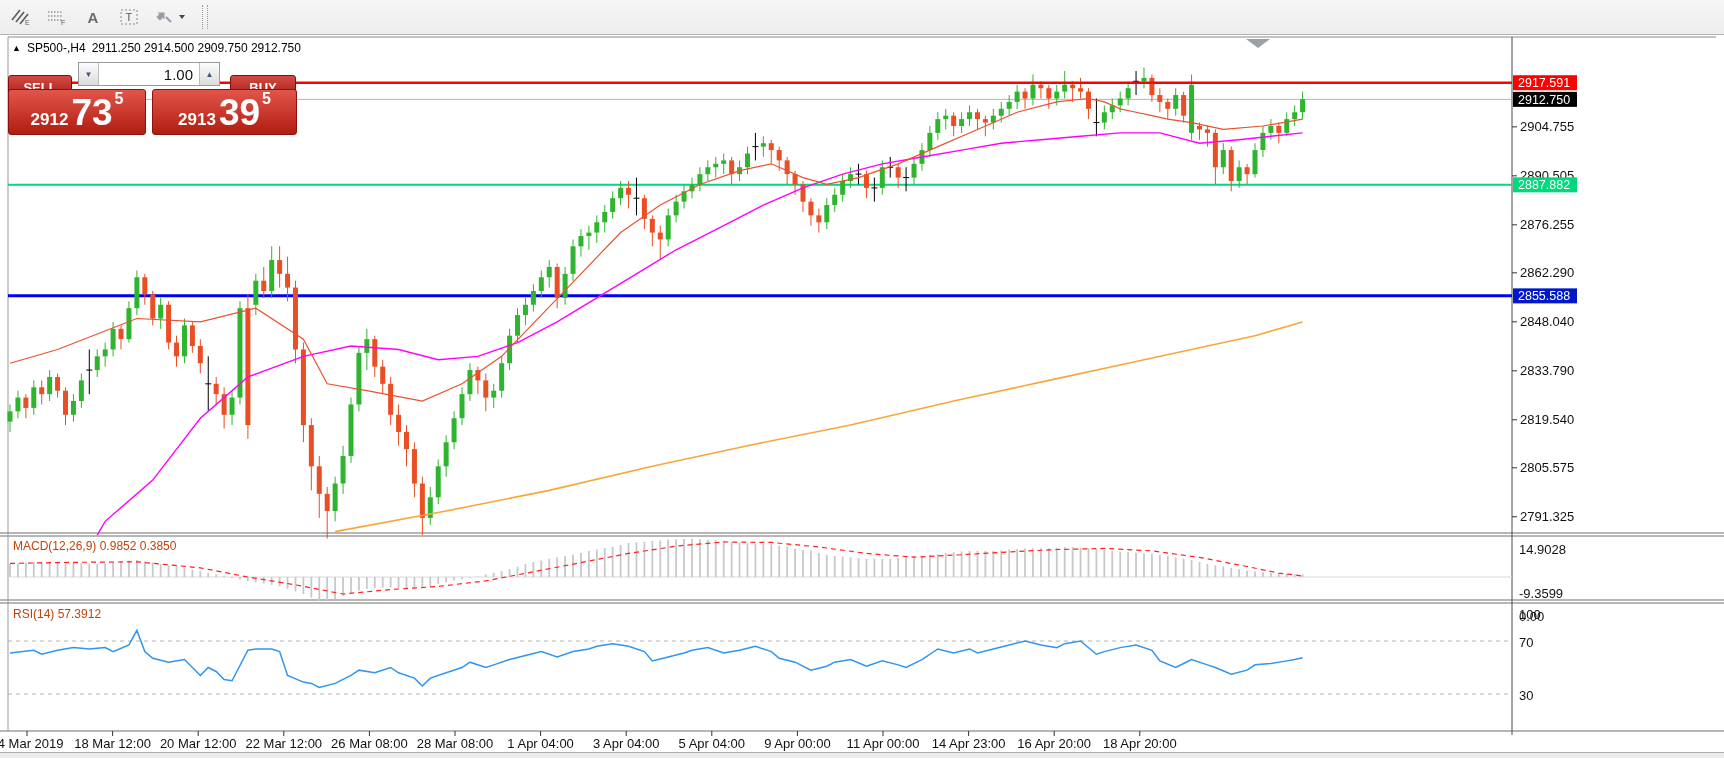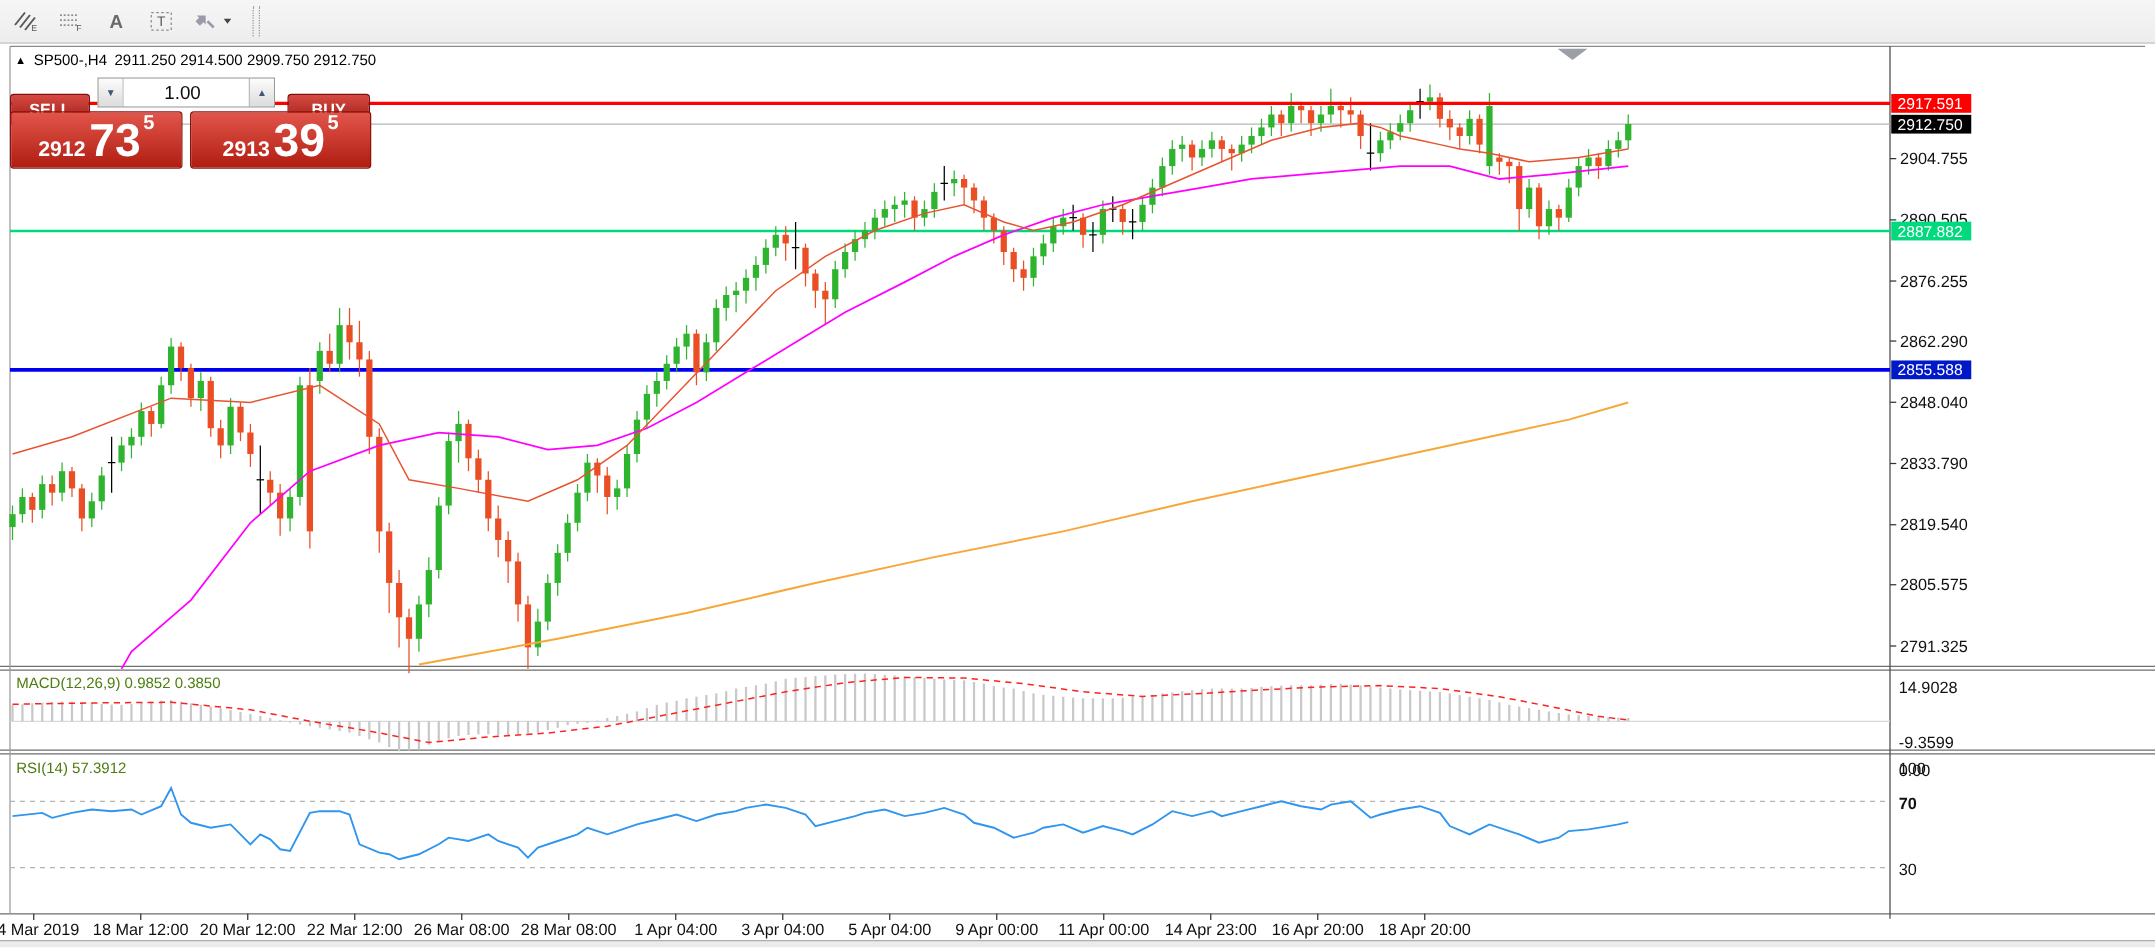--- a/index.html
+++ b/index.html
@@ -34,35 +34,35 @@
             font-weight:bold; border:1px solid #7e0f0f; border-radius:3px;
             background:linear-gradient(#d54a42,#9e1b14); cursor:pointer;margin-top:27px; }
   #sell-btn { width:64px; }
   #buy-btn  { width:66px; margin-left:10px; }
   #vol-group { display:flex; height:24px; margin-left:6px; border:1px solid #9a9a9a; background:#fff; }
   .spin { width:20px; height:22px; background:linear-gradient(#fcfcfc,#dcdcdc);
           display:flex; align-items:center; justify-content:center; font-size:8px; color:#41547a;
           cursor:pointer; }
   .spin.left  { border-right:1px solid #bdbdbd; }
   .spin.right { border-left:1px solid #bdbdbd; }
-  #vol-input { width:100px; border:0; outline:0; text-align:center; padding-right:6px;
+  #vol-input { width:100px; border:0; outline:0; text-align:right; padding-right:6px;
                font-size:15px; font-family:"Liberation Sans", sans-serif; color:#111; }
   #tp-row2 { display:flex; margin-top:2px; }
   .px-box { height:46px; color:#fff; border-radius:3px; border:1px solid #8e120c;
             background:linear-gradient(#e2554a,#b01d12); display:flex; align-items:flex-end;
             justify-content:center; padding-bottom:4px; cursor:pointer; }
   #sell-price-box { width:138px; }
   #buy-price-box  { width:145px; margin-left:6px; }
   .px-small { font-size:17px; font-weight:bold; line-height:20px; margin-right:3px; }
   .px-big   { font-size:37px; font-weight:bold; line-height:34px; }
   .px-sup   { font-size:16px; font-weight:bold; line-height:14px; align-self:flex-start;
               margin-top:2px; margin-left:2px; }
 
   
-  .ind-header { position:absolute; left:13px; font-size:12px; color:#4d7c0f; white-space:nowrap; }
+  .ind-header { position:absolute; left:13px; font-size:12px; color:#c2410c; white-space:nowrap; }
   #macd-header { top:504px; }
   #rsi-header  { top:572px; }
 
   
   .axis-side { position:absolute; left:1519px; font-size:13px; color:#111; white-space:nowrap; }
 
   
   #annotation { position:absolute; left:1086px; top:158px; font-size:54px; font-weight:bold;
                 color:#ff1010; letter-spacing:1px; white-space:nowrap; }
 
@@ -722,21 +722,21 @@
     </div>
 
 
     <div id="macd-header" class="ind-header">MACD(12,26,9) 0.9852 0.3850</div>
     <div id="rsi-header" class="ind-header">RSI(14) 57.3912</div>
 
     <div class="axis-side" style="top:507px;">14.9028</div>
     <div class="axis-side" style="top:551px;margin-top:23px;">0.00</div>
     <div class="axis-side" style="top:551px;">-9.3599</div>
     <div class="axis-side" style="top:572px;">100</div>
-    <div class="axis-side" style="top:600px;font-weight:bold;">70</div>
+    <div class="axis-side" style="top:600px;">70</div>
     <div class="axis-side" style="top:653px;">30</div>
 
     <div id="time-labels">
         <span class="time-label" style="left: 27px;">14 Mar 2019</span>
         <span class="time-label" style="left: 112.6px; text-align: right;">18 Mar 12:00</span>
         <span class="time-label" style="left: 198.2px;">20 Mar 12:00</span>
         <span class="time-label" style="left: 283.8px;">22 Mar 12:00</span>
         <span class="time-label" style="left: 369.4px;">26 Mar 08:00</span>
         <span class="time-label" style="left: 455px;">28 Mar 08:00</span>
         <span class="time-label" style="left: 540.6px;">1 Apr 04:00</span>

